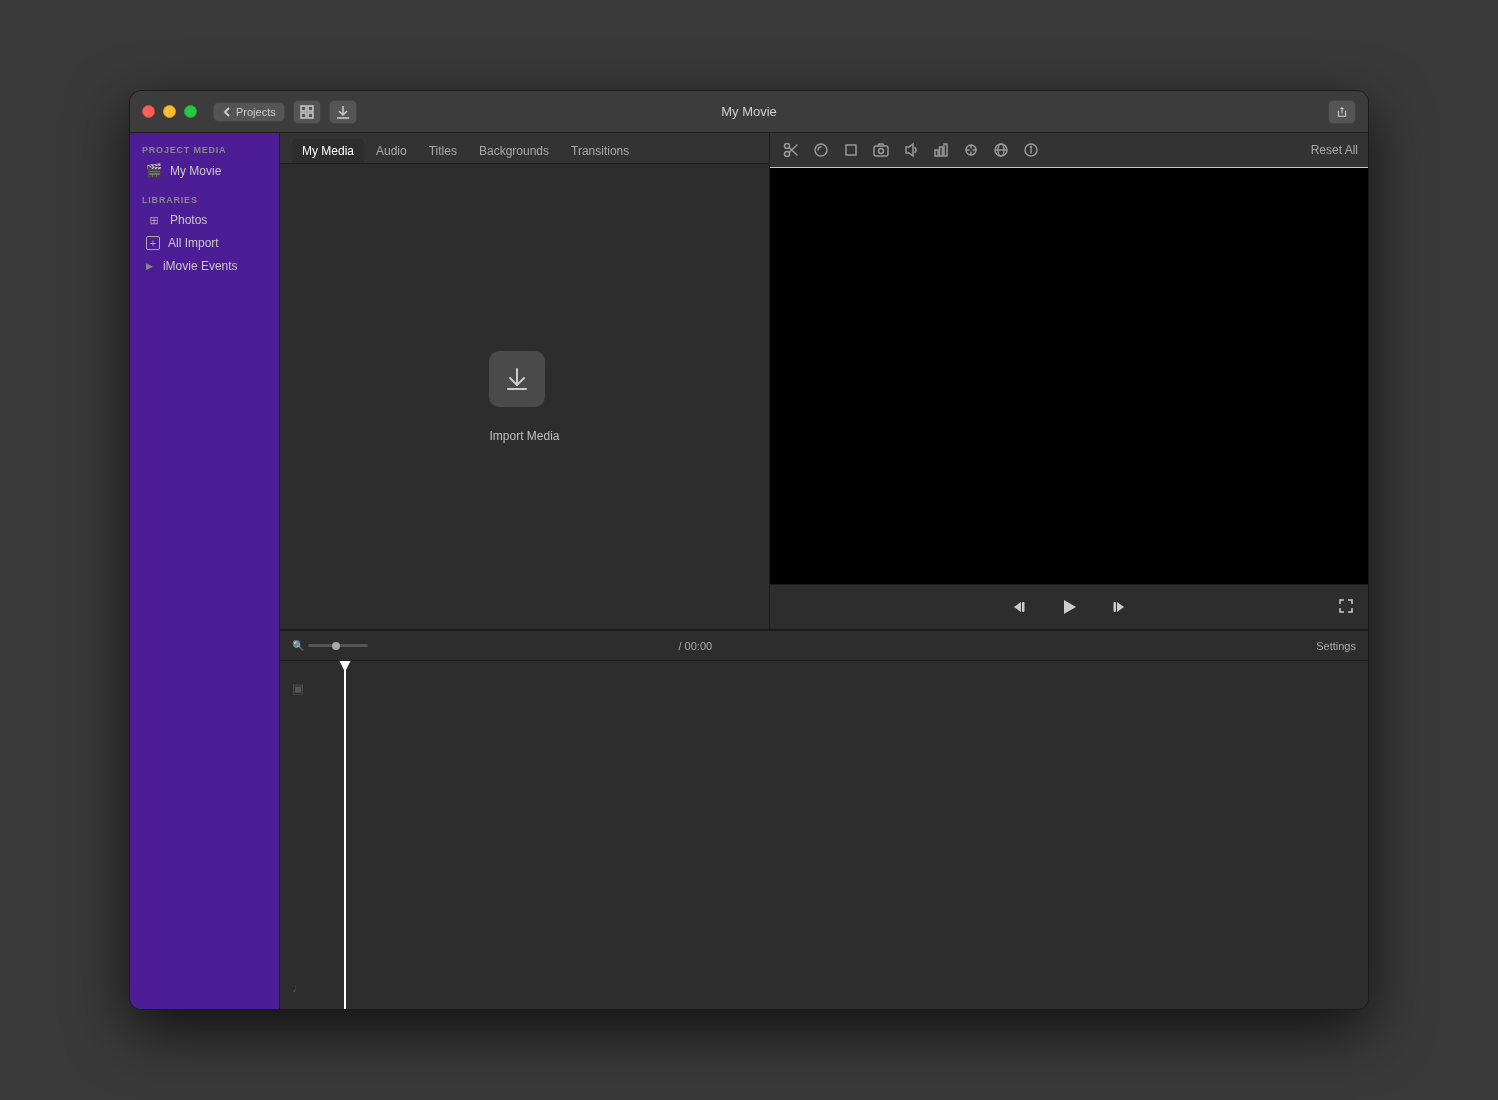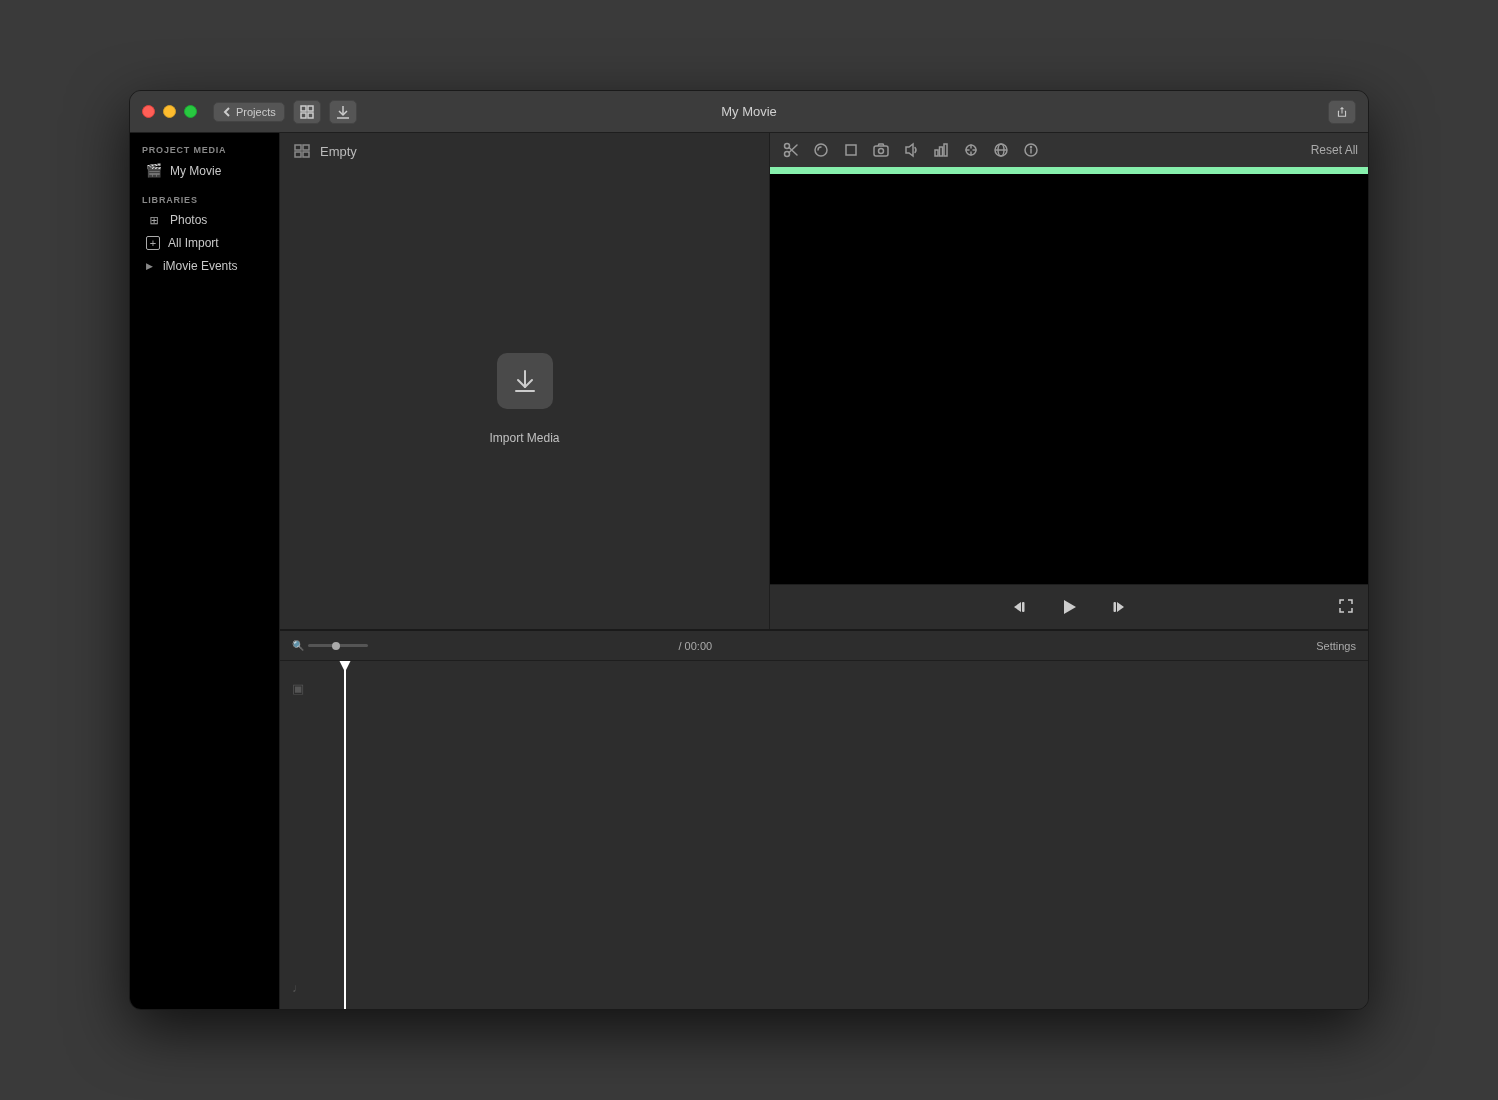--- a/index.html
+++ b/index.html
@@ -112,21 +112,21 @@
     }
     
     .main-content {
       display: flex;
       flex: 1;
       overflow: hidden;
     }
     
     .sidebar {
       width: 150px;
-      background: #000000;
+      background: #4c1d95;
       border-right: 1px solid #1e1e1e;
       padding: 12px 0;
       flex-shrink: 0;
     }
     .sidebar-section-label {
       color: #888;
       font-size: 9px;
       font-weight: 600;
       letter-spacing: 0.8px;
       text-transform: uppercase;
@@ -231,21 +231,20 @@
       flex: 1;
       display: flex;
       flex-direction: column;
       align-items: center;
       justify-content: center;
       gap: 12px;
     }
     .import-btn-container {
       display: flex;
       flex-direction: column;
-      align-items: center;
       gap: 22px;
       cursor: pointer;
     }
     .import-icon-box {
       width: 56px;
       height: 56px;
       background: #4a4a4a;
       border-radius: 10px;
       display: flex;
       align-items: center;
@@ -271,21 +270,21 @@
       flex-direction: column;
       background: #2d2d2d;
     }
     
     .preview-toolbar {
       display: flex;
       align-items: center;
       padding: 6px 10px;
       gap: 8px;
       flex-shrink: 0;
-      border-bottom: 7px solid #86efac;
+      border-bottom: 1px solid #86efac;
       background: #333;
     }
     .toolbar-icon {
       width: 22px;
       height: 22px;
       display: flex;
       align-items: center;
       justify-content: center;
       color: #999;
       font-size: 14px;
@@ -524,33 +523,29 @@
         <span class="sidebar-item-arrow">▶</span>
         <span>iMovie Events</span>
       </div>
     </div>
 
     <div class="browser-area">
       <div class="top-section">
 
         <div class="media-browser">
 
+          <div class="tab-bar">
+            <div class="tab active">My Media</div>
+            <div class="tab">Audio</div>
+            <div class="tab">Titles</div>
+            <div class="tab">Backgrounds</div>
+            <div class="tab">Transitions</div>
+          </div>
 
           <div class="browser-content">
-            <div class="browser-header">
-              <div class="list-view-toggle">
-                <svg width="16" height="14" viewBox="0 0 16 14" fill="none" stroke="#888" stroke-width="1.5">
-                  <rect x="1" y="1" width="6" height="5"></rect>
-                  <rect x="9" y="1" width="6" height="5"></rect>
-                  <rect x="1" y="8" width="6" height="5"></rect>
-                  <rect x="9" y="8" width="6" height="5"></rect>
-                </svg>
-              </div>
-              <span class="browser-empty-label">Empty</span>
-            </div>
             <div class="browser-drop-area">
               <div class="import-btn-container">
                 <div class="import-icon-box">
                   <svg viewBox="0 0 28 28">
                     <line x1="14" y1="4" x2="14" y2="20" stroke-linecap="round"></line>
                     <polyline points="7,13 14,20 21,13" stroke-linecap="round" stroke-linejoin="round"></polyline>
                     <line x1="5" y1="24" x2="23" y2="24" stroke-linecap="round"></line>
                   </svg>
                 </div>
                 <span class="import-label">Import Media</span>

